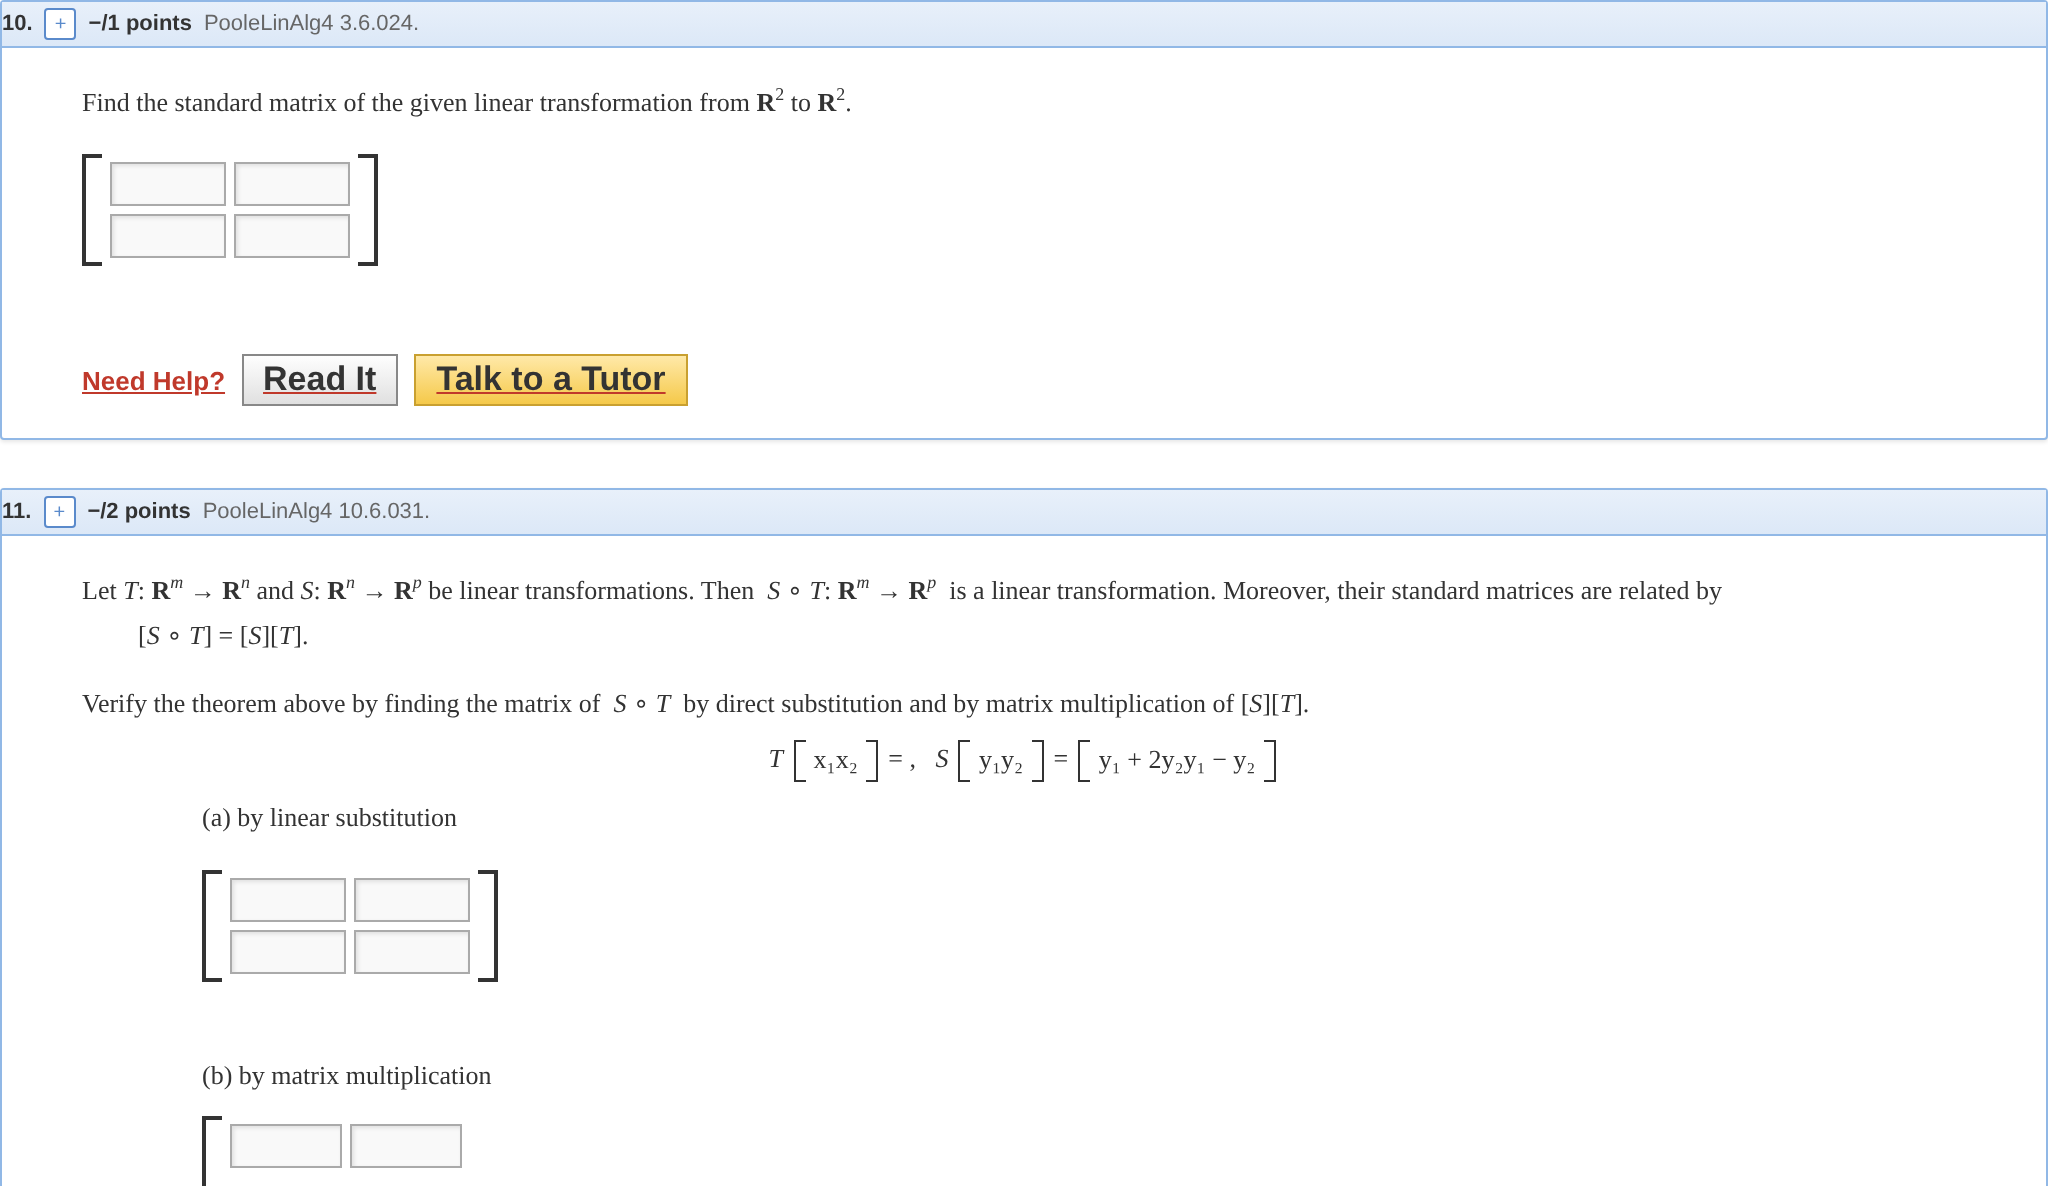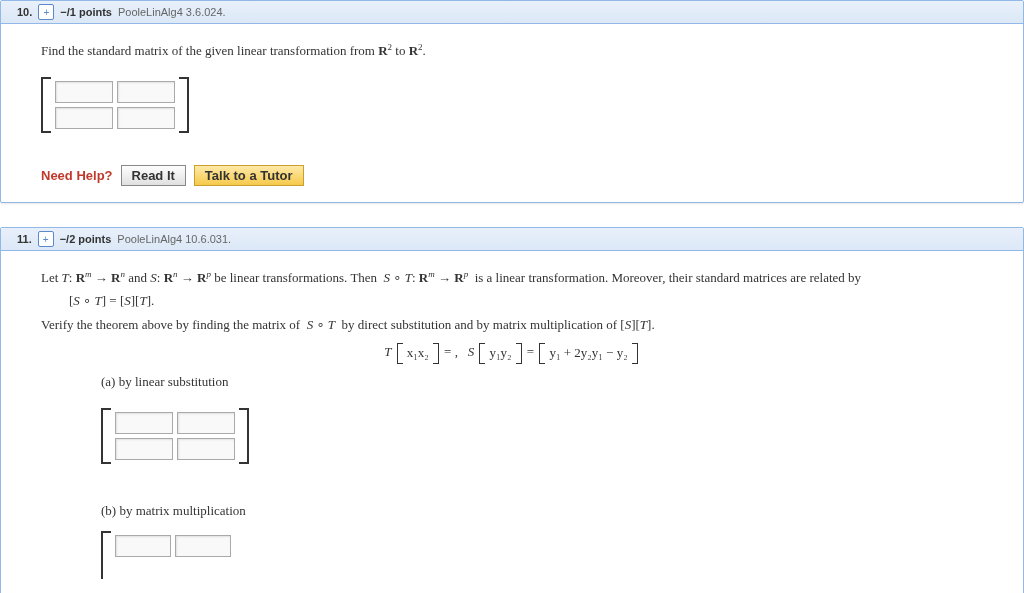--- a/index.html
+++ b/index.html
@@ -14,21 +14,21 @@
   .question {
     border: 1px solid #91b8e6;
     border-radius: 2px;
     margin-bottom: 24px;
     background: #fff;
     box-shadow: 0 1px 2px rgba(0,0,0,0.1);
   }
   .qheader {
     background: linear-gradient(#e8f0fa, #dce8f7);
     border-bottom: 1px solid #91b8e6;
-    padding: 3px 16px;
+    padding: 3px 0;
     font-size: 11px;
     display: flex;
     align-items: center;
     gap: 6px;
   }
   .qnum { font-weight: bold; }
   .expand {
     display: inline-flex;
     width: 14px; height: 14px;
     border: 1px solid #5a8acb;
@@ -38,32 +38,33 @@
     font-size: 10px; color: #5a8acb;
     cursor: pointer;
   }
   .points { font-weight: bold; color: #333; }
   .src { color: #666; }
   .qbody {
     padding: 12px 40px 16px 40px;
   }
   .sub-indent { margin-left: 28px; }
   .need-help {
-    margin-top: 20px;
+    margin-top: 32px;
     color: #c0392b;
     font-weight: bold;
     font-size: 13px;
     display: flex;
     align-items: center;
     gap: 8px;
+    text-decoration: underline;
   }
   .help-btn {
     display: inline-block;
     padding: 2px 10px;
-    font-size: 13px;
+    font-size: 17px;
     font-weight: bold;
     color: #333;
     background: linear-gradient(#fefefe, #e0e0e0);
     border: 1px solid #888;
     cursor: pointer;
     text-align: center;
   }
   .help-btn.tutor {
     background: linear-gradient(#ffe9a8, #f5c94a);
     border: 1px solid #c9a030;
@@ -188,21 +189,21 @@
     <span class="expand">+</span>
     <span class="points">−/2 points</span>
     <span class="src">PooleLinAlg4 10.6.031.</span>
   </div>
   <div class="qbody">
     <div class="math-line">Let <i>T</i>: <span class="bold-r">R</span><sup><i>m</i></sup> → <span class="bold-r">R</span><sup><i>n</i></sup> and <i>S</i>: <span class="bold-r">R</span><sup><i>n</i></sup> → <span class="bold-r">R</span><sup><i>p</i></sup> be linear transformations. Then &nbsp;<i>S</i> ∘ <i>T</i>: <span class="bold-r">R</span><sup><i>m</i></sup> → <span class="bold-r">R</span><sup><i>p</i></sup>&nbsp; is a linear transformation. Moreover, their standard matrices are related by</div>
     <div class="math-line" style="margin-left:28px;">
       [<i>S</i> ∘ <i>T</i>] = [<i>S</i>][<i>T</i>].
     </div>
 
-    <div class="math-line" style="margin-top:8px;">Verify the theorem above by finding the matrix of &nbsp;<i>S</i> ∘ <i>T</i>&nbsp; by direct substitution and by matrix multiplication of [<i>S</i>][<i>T</i>].</div>
+    <div class="math-line" style="margin-top:18px;">Verify the theorem above by finding the matrix of &nbsp;<i>S</i> ∘ <i>T</i>&nbsp; by direct substitution and by matrix multiplication of [<i>S</i>][<i>T</i>].</div>
 
     <div class="center-eq">
       <i>T</i>
       <span class="inline-matrix">
           <span class="br l"></span>
           <span class="cells">
             <span>x₁</span>
             <span>x₂</span>
           </span>
           <span class="br r"></span>

